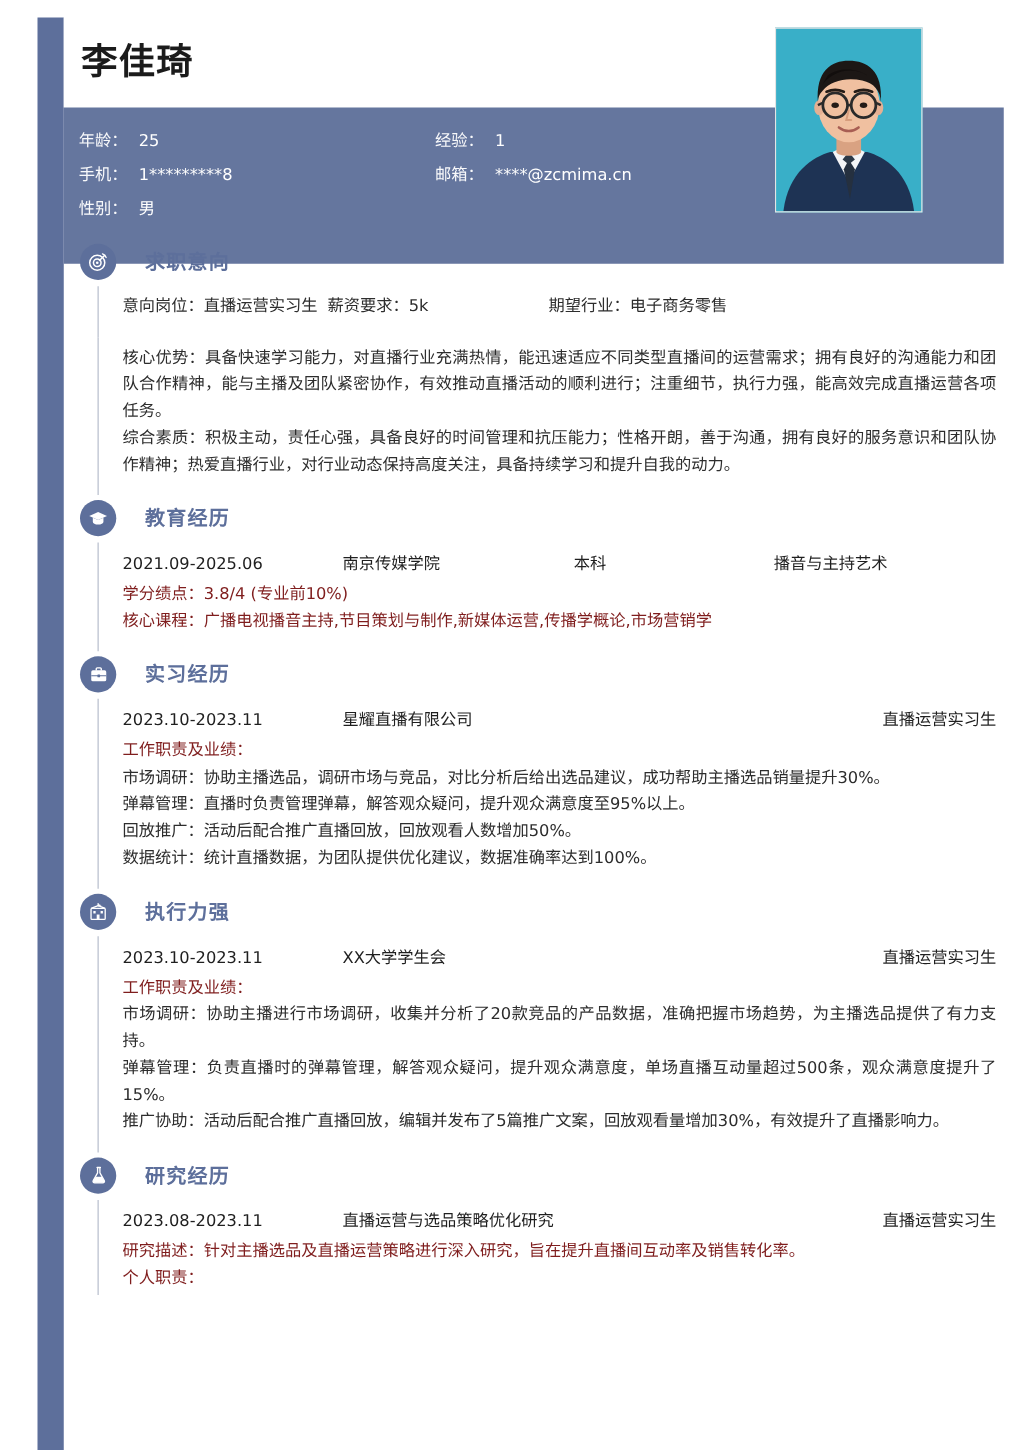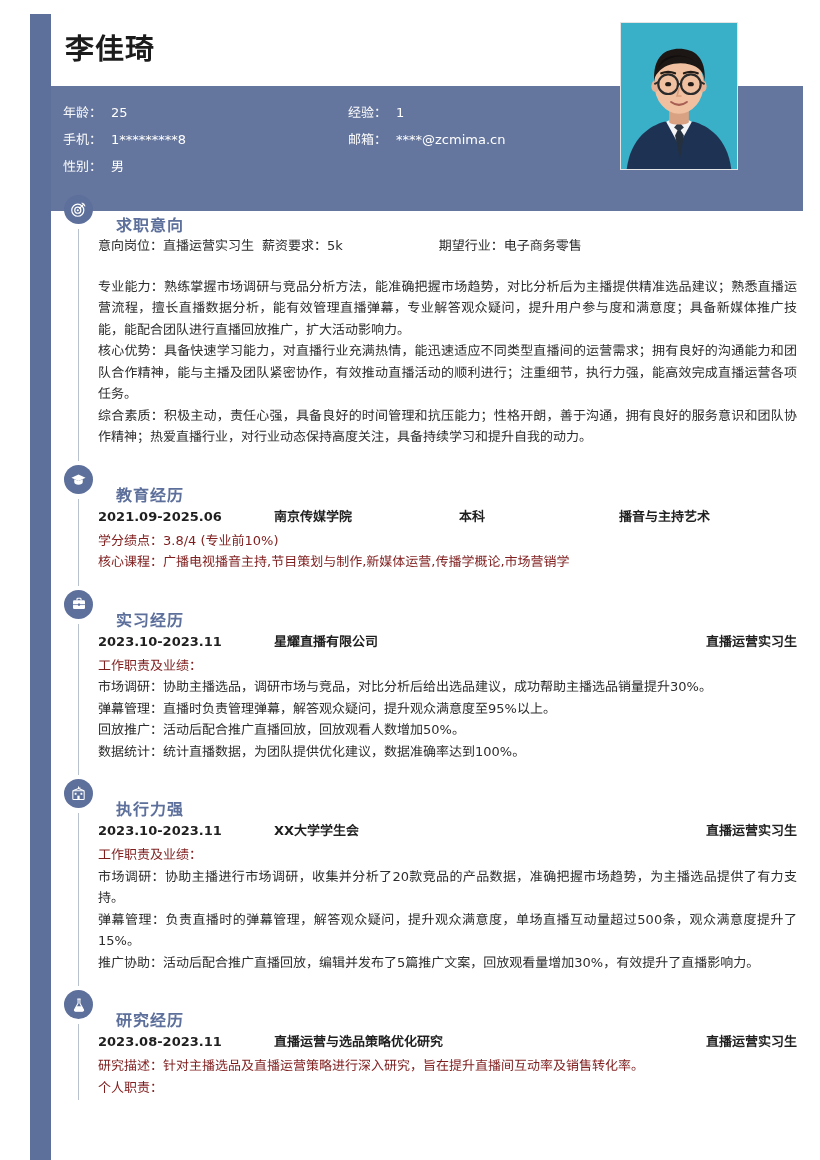--- a/index.html
+++ b/index.html
@@ -103,21 +103,21 @@
     width:29px; height:29px;
     border-radius:50%;
     background:#5d6f9b;
     display:flex;
     align-items:center;
     justify-content:center;
   }
   .sec-icon svg { display:block; }
   .sec-title {
     position:absolute;
-    left:65px; top:20px;
+    left:65px; top:4px;
     font-size:16px;
     font-weight:bold;
     color:#5d6f9b;
     line-height:29px;
     letter-spacing:1px;
   }
   .sec-body {
     position:relative;
     margin-left:27px;
     border-left:1.5px solid #b9c0ce;
@@ -142,21 +142,21 @@
   
   .intent-row { display:flex; font-size:13px; color:#2d2d2d; line-height:21.5px; }
   .intent-a { }
   .intent-b { margin-left:8px; }
   .intent-c { margin-left:96px; }
 
   
   .exp-row {
     display:flex;
     font-size:13px;
-    font-weight:bold;
+    font-weight:normal;
     color:#1f1f1f;
     line-height:24px;
     margin-bottom:1px;
     align-items:flex-end;
   }
   .exp-date { width:176px; flex:none; }
   .exp-org  { width:185px; flex:none; }
   .exp-deg  { width:160px; flex:none; }
   .exp-role { flex:none; }
   .exp-role.right { margin-left:auto; padding-right:6px; }
@@ -272,21 +272,20 @@
           <span class="intent-b">薪资要求：5k</span>
           <span class="intent-c">期望行业：电子商务零售</span>
         </div>
         <div class="gap-m"></div>
       </div>
     </div>
 
     <div class="section">
       <div class="sec-body">
         <div class="gap-s"></div>
-        <div class="para">专业能力：熟练掌握市场调研与竞品分析方法，能准确把握市场趋势，对比分析后为主播提供精准选品建议；熟悉直播运营流程，擅长直播数据分析，能有效管理直播弹幕，专业解答观众疑问，提升用户参与度和满意度；具备新媒体推广技能，能配合团队进行直播回放推广，扩大活动影响力。</div>
         <div class="para">核心优势：具备快速学习能力，对直播行业充满热情，能迅速适应不同类型直播间的运营需求；拥有良好的沟通能力和团队合作精神，能与主播及团队紧密协作，有效推动直播活动的顺利进行；注重细节，执行力强，能高效完成直播运营各项任务。</div>
         <div class="para">综合素质：积极主动，责任心强，具备良好的时间管理和抗压能力；性格开朗，善于沟通，拥有良好的服务意识和团队协作精神；热爱直播行业，对行业动态保持高度关注，具备持续学习和提升自我的动力。</div>
         <div class="gap-m"></div>
       </div>
     </div>
 
     <div class="section">
       <div class="sec-head">
         <div class="sec-icon">
           <svg width="17" height="17" viewBox="0 0 24 24" aria-hidden="true">

